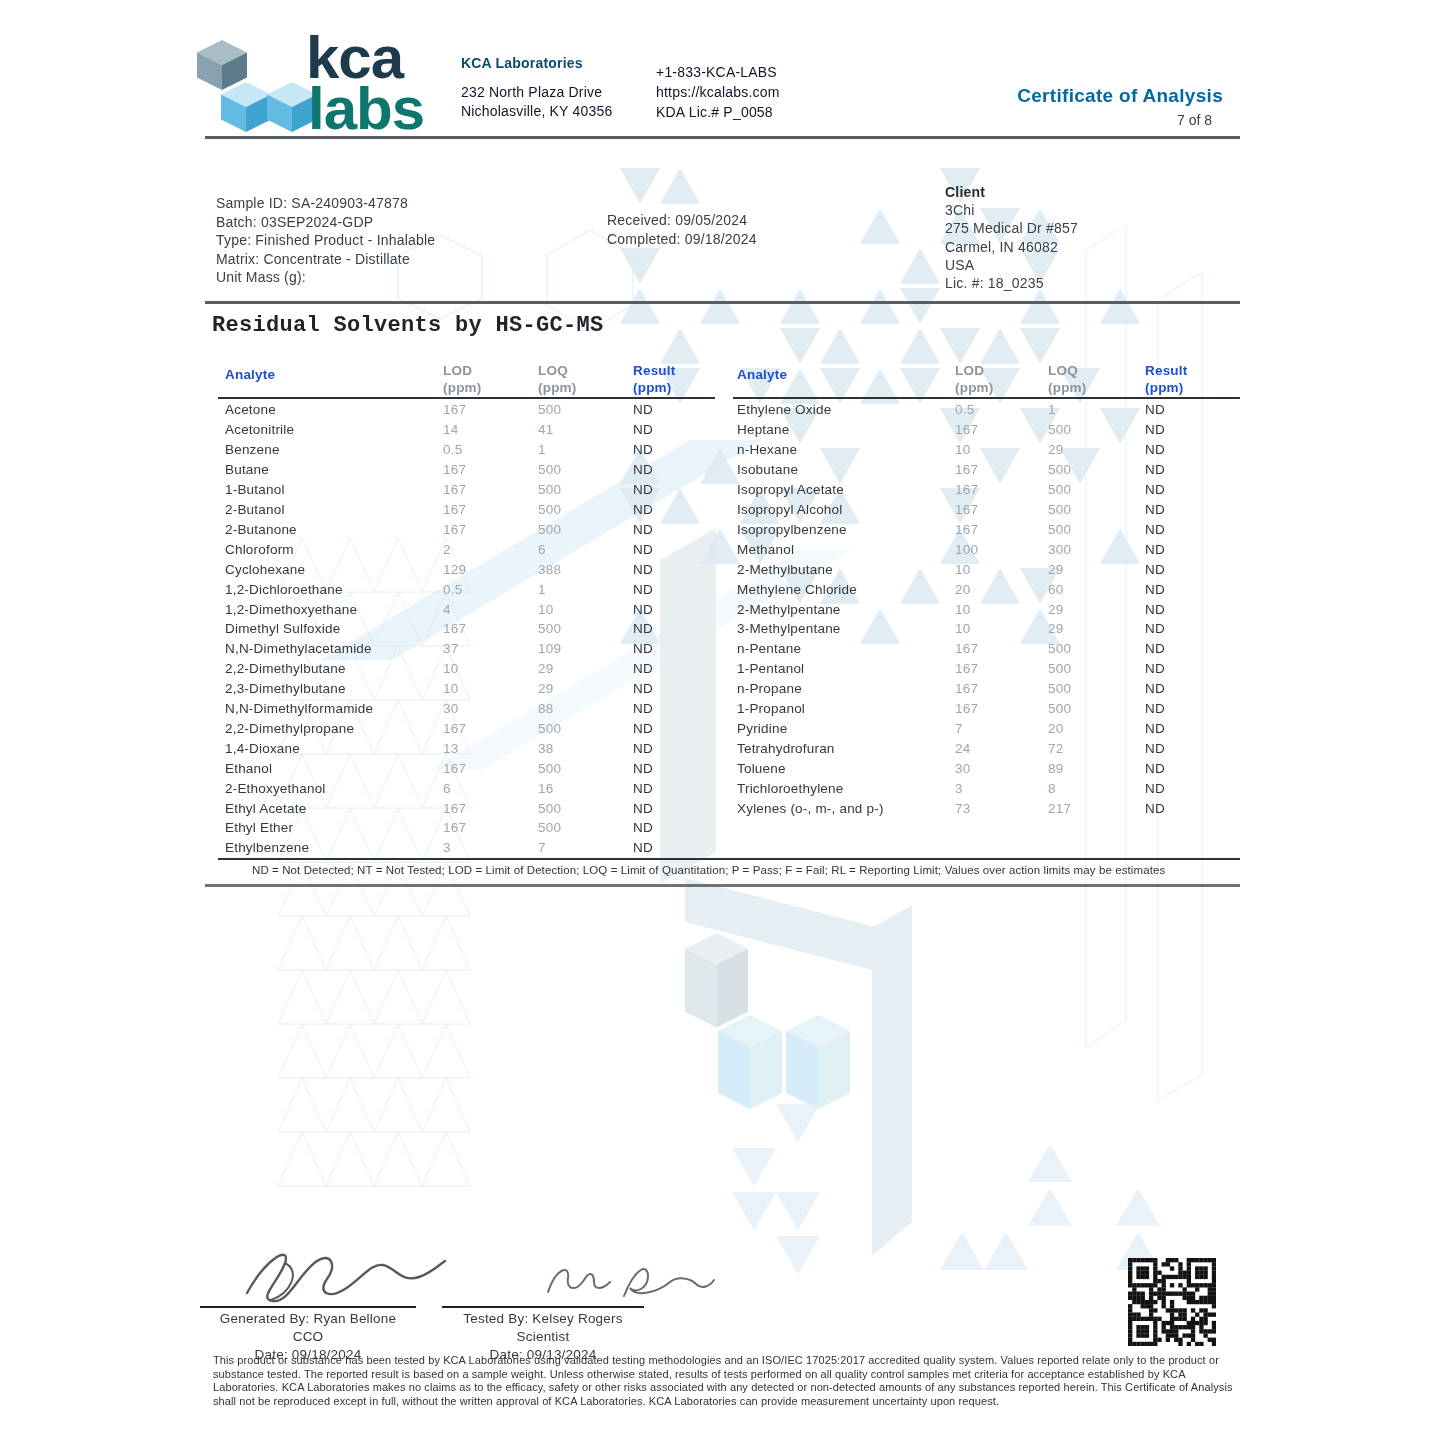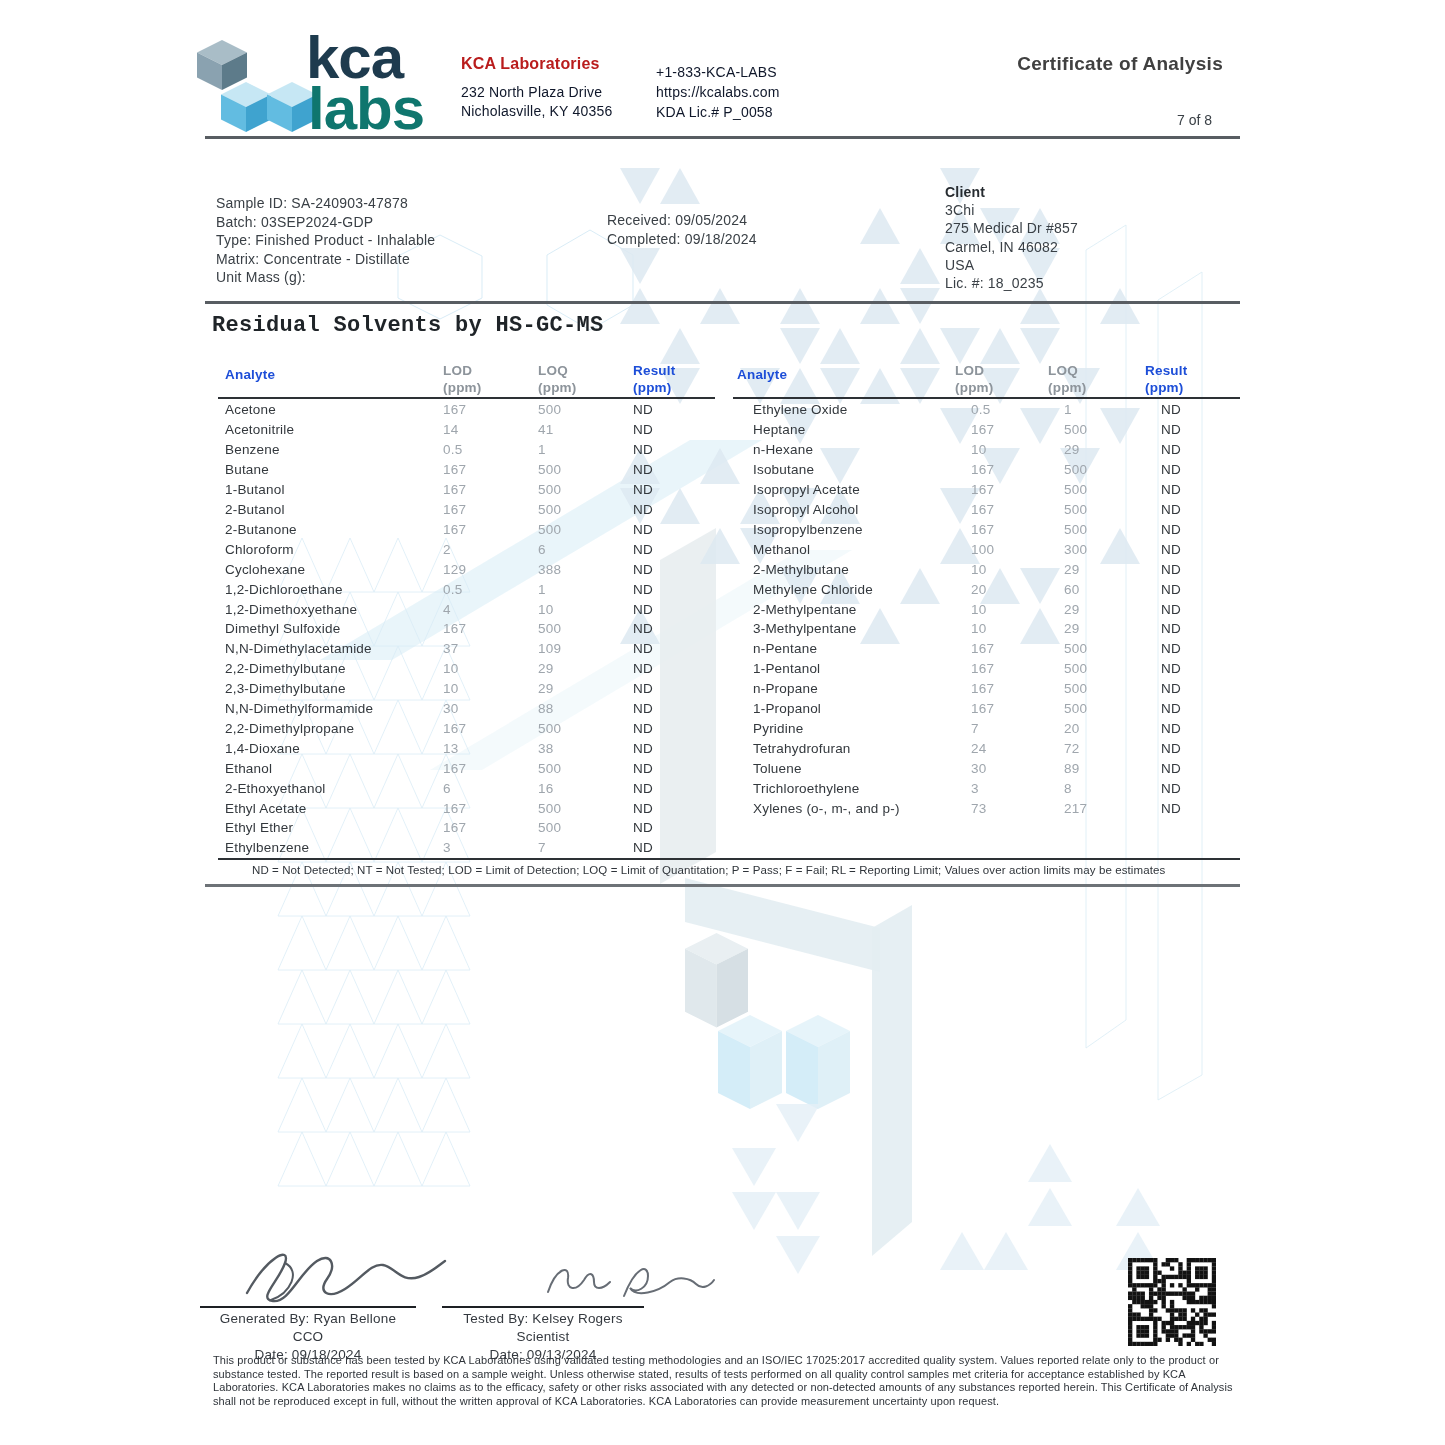--- a/index.html
+++ b/index.html
@@ -4,42 +4,42 @@
 <style>
   html,body{margin:0;padding:0;background:#ffffff;}
   .page{position:relative;width:1445px;height:1445px;background:#ffffff;overflow:hidden;
         font-family:"Liberation Sans",sans-serif;color:#33383d;}
   .abs{position:absolute;}
   svg.wm{position:absolute;left:0;top:0;}
   .rule{position:absolute;background:#585d62;}
   .darkrule{position:absolute;background:#2d3135;}
   .grayrule{position:absolute;background:#6d7277;}
   .logo-word{position:absolute;font-weight:bold;line-height:1;letter-spacing:-1px;font-size:60px;}
-  .labname{position:absolute;font-size:16px;font-weight:bold;color:#b91c1c;letter-spacing:.2px;}
+  .labname{position:absolute;font-size:14px;font-weight:bold;color:#0c4a6e;letter-spacing:.2px;}
   .hsmall{position:absolute;font-size:14px;color:#0f172a;letter-spacing:.2px;}
-  .doctitle{position:absolute;font-size:19px;font-weight:bold;color:#404040;letter-spacing:.3px;}
+  .doctitle{position:absolute;font-size:19px;font-weight:bold;color:#0369a1;letter-spacing:.3px;margin-top:32px;}
   .pagenum{position:absolute;font-size:14px;color:#3a4046;}
   .prodtitle{position:absolute;font-size:21px;font-weight:bold;color:#1f2428;letter-spacing:.2px;}
   .info{font-size:14px;letter-spacing:.2px;color:#3a4046;line-height:18.6px;}
   .clientblock{font-size:14px;letter-spacing:.2px;color:#3a4046;line-height:18.2px;}
   .clienthead{font-weight:bold;color:#262b30;}
   .sectitle{position:absolute;font-size:22px;font-weight:bold;color:#1f2428;letter-spacing:.3px;font-family:Liberation Mono, monospace;}
   .thead{position:absolute;display:grid;height:42px;}
   .thead.gl{grid-template-columns:225px 95px 95px 1fr;}
   .thead.gr{grid-template-columns:222px 93px 97px 1fr;}
   .hc{display:flex;flex-direction:column;justify-content:flex-end;font-weight:bold;
       font-size:13.5px;line-height:16.5px;letter-spacing:.2px;color:#1d4ed8;}
   .hc.gray{color:#8d949b;}
   .hc.center{justify-content:center;}
   .gl .hc:first-child{padding-left:7px;}
   .gr .hc:first-child{padding-left:4px;}
   .rows{position:absolute;}
   .trow{display:grid;height:19.92px;align-items:center;font-size:13.5px;letter-spacing:.2px;color:#33383d;}
   .gl .trow{grid-template-columns:225px 95px 95px 1fr;}
-  .gr .trow{grid-template-columns:222px 93px 97px 1fr;margin-left:16px;}
+  .gr .trow{grid-template-columns:222px 93px 97px 1fr;}
   .gl .trow .c0{padding-left:7px;}
   .gr .trow .c0{padding-left:4px;}
   .trow .c1,.trow .c2{color:#9fa6ad;}
   .footnote{position:absolute;font-size:11.5px;color:#2f343a;letter-spacing:.1px;padding-left:39px;}
   .sigline{position:absolute;background:#1d2024;height:2px;}
   .sigtext{position:absolute;text-align:center;font-size:13.5px;line-height:18px;color:#34393f;letter-spacing:.2px;}
   .disclaimer{position:absolute;font-size:11px;line-height:13.7px;color:#2f343a;letter-spacing:.1px;}
 </style>
 </head>
 <body>

